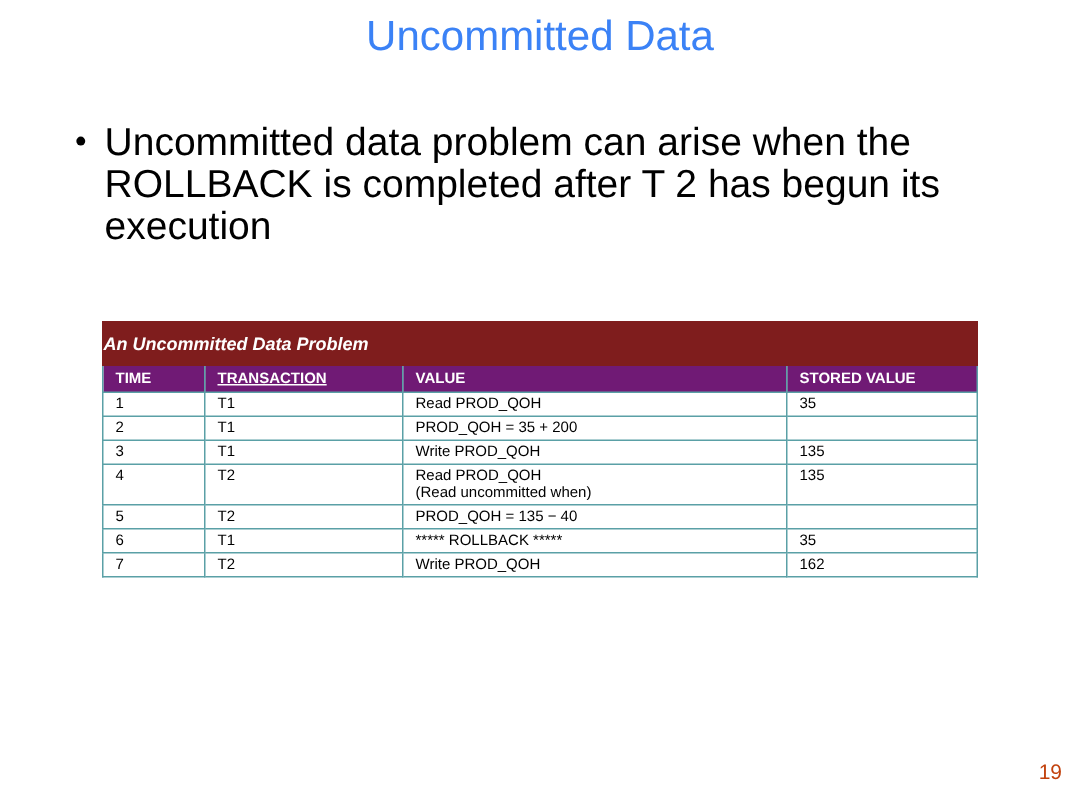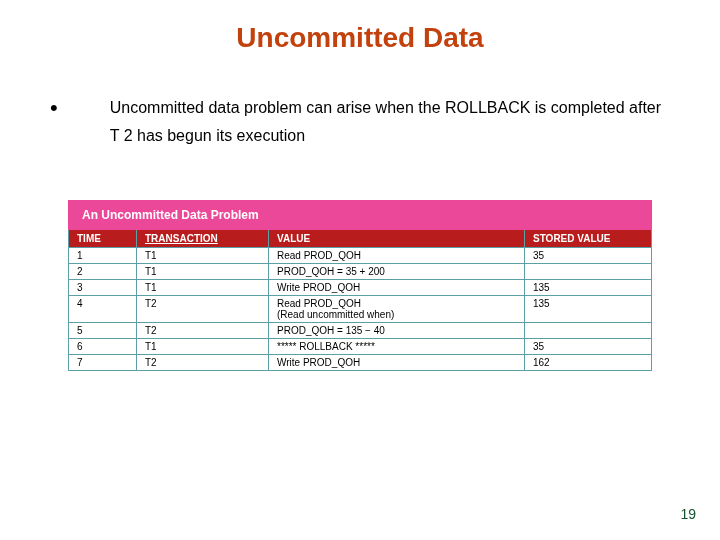--- a/index.html
+++ b/index.html
@@ -7,42 +7,41 @@
   width: 720px;
   height: 540px;
   background: #fff;
   font-family: Arial, Helvetica, sans-serif;
   position: relative;
   overflow: hidden;
 }
 .slide-title {
   text-align: center;
   font-size: 28px;
-  font-weight: 700;
-  margin-top: 22px;
-  color: #c2410c;
+  font-weight: 400;
+  margin-top: 8px;
+  color: #3b82f6;
 }
 .bullet-block {
   margin: 40px 50px 0 50px;
 }
 .bullet-row {
   display: flex;
   align-items: flex-start;
   gap: 12px;
 }
 .bullet-dot {
   font-size: 22px;
   line-height: 28px;
   color: #000;
 }
 .bullet-text {
-  font-size: 16px;
+  font-size: 26px;
   line-height: 28px;
   color: #000;
-  margin-left: 40px;
 }
 .table-wrap {
   margin: 50px 68px 0 68px;
 }
 .caption-row {
   display: flex;
   align-items: stretch;
 }
 .caption-left {
   width: 68px;
@@ -50,35 +49,36 @@
   font-size: 11px;
   line-height: 13px;
   font-weight: bold;
   color: #1f6a72;
   background: #fff;
   border-top: 1px solid #5aa0a6;
   border-bottom: 1px solid #5aa0a6;
 }
 .caption-right {
   flex: 1;
-  background: #ec4899;
+  background: #7f1d1d;
   color: #fff;
   font-size: 12px;
   font-weight: bold;
-  padding: 8px 14px;
+  padding: 8px 1px;
   display: flex;
   align-items: center;
+  font-style: italic;
 }
 table.data {
   width: 100%;
   border-collapse: collapse;
   font-size: 10px;
 }
 table.data th {
-  background: #b91c1c;
+  background: #701a75;
   color: #fff;
   font-weight: bold;
   text-align: left;
   padding: 3px 8px;
   border: 1px solid #5aa0a6;
   border-top: none;
 }
 table.data td {
   padding: 2px 8px;
   border: 1px solid #5aa0a6;
@@ -86,23 +86,23 @@
   color: #000;
   vertical-align: top;
 }
 .col-time { width: 68px; }
 .col-txn { width: 132px; text-decoration: underline; }
 .col-step { width: 256px; }
 .col-val { width: auto; }
 .page-number {
   position: absolute;
   bottom: 18px;
-  right: 24px;
+  right: 12px;
   font-size: 14px;
-  color: #14532d;
+  color: #c2410c;
 }
 </style>
 </head>
 <body>
 
 <h1 class="slide-title">Uncommitted Data</h1>
 
 <div class="bullet-block">
   <div class="bullet-row">
     <span class="bullet-dot">•</span>

